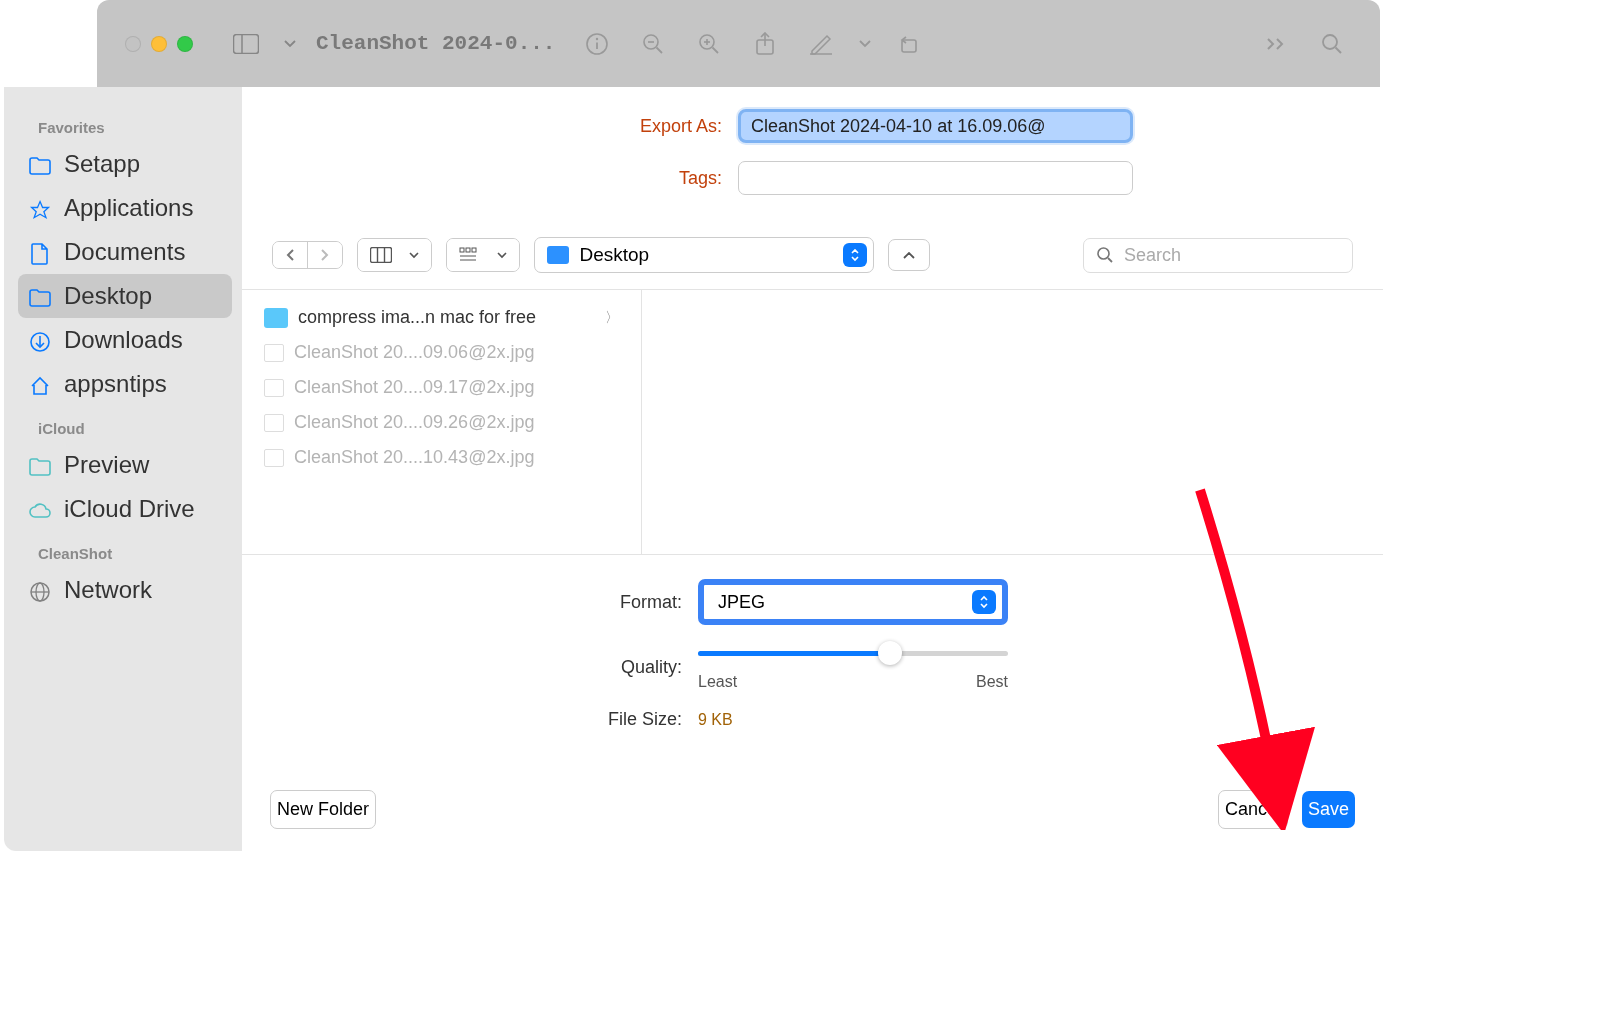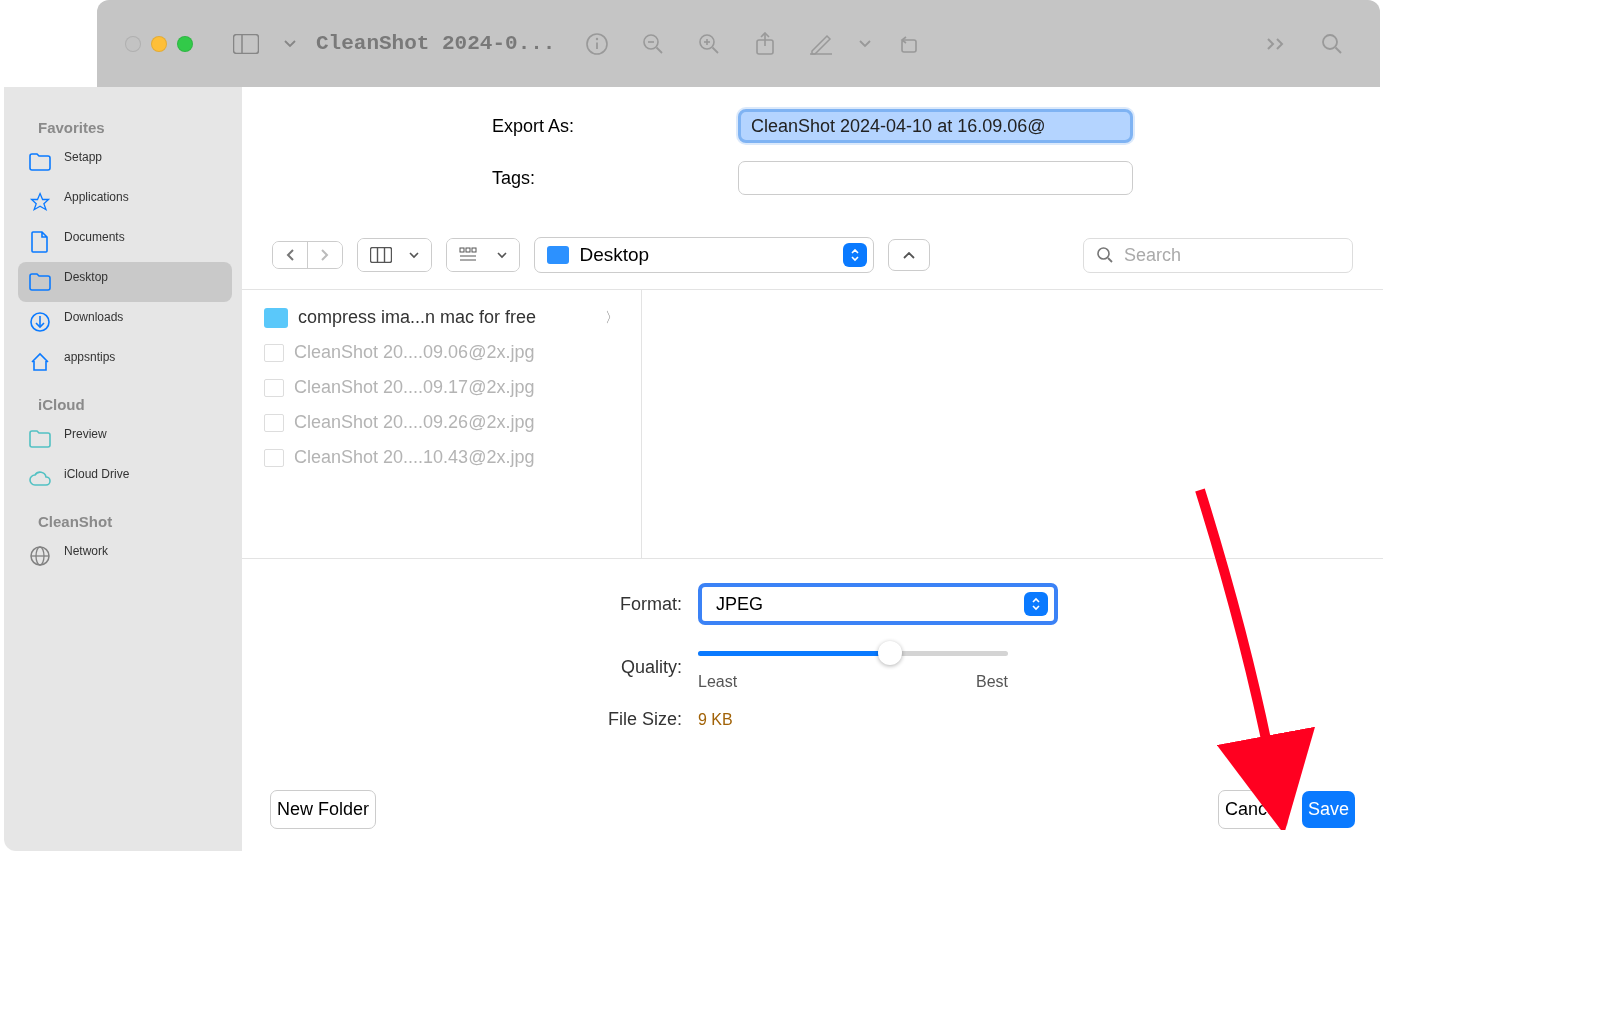--- a/index.html
+++ b/index.html
@@ -11,31 +11,31 @@
 .dot.close { background: #c0c0c0; }
 .dot.min { background: #febc2e; }
 .dot.max { background: #28c840; }
 .toolbar-btn { width: 44px; height: 32px; display: flex; align-items: center; justify-content: center; color: #808080; margin: 0 6px; }
 .win-title { color: #727272; font-size: 21px; font-weight: 600; margin: 0 14px 0 10px; white-space: nowrap; font-family: Liberation Mono, monospace; }
 
 .dialog { position: absolute; top: 87px; left: 4px; width: 1379px; height: 764px; background: #fff; border-radius: 0 0 12px 12px; display: flex; overflow: hidden; }
 
 .sidebar { width: 238px; background: #e6e6e6; padding: 18px 10px 18px 14px; overflow-y: auto; }
 .sb-section { font-size: 15px; color: #8a8a8a; font-weight: 600; margin: 14px 0 6px 20px; }
-.sb-item { display: flex; align-items: flex-start; gap: 12px; padding: 8px 10px; border-radius: 8px; font-size: 12px; color: #333; cursor: default; }
+.sb-item { display: flex; align-items: flex-end; gap: 12px; padding: 8px 10px; border-radius: 8px; font-size: 24px; color: #333; cursor: default; }
 .sb-item.selected { background: #c9c9c9; }
 .sb-icon { width: 24px; height: 24px; display: flex; align-items: center; justify-content: center; color: #0a7aff; }
 .sb-icon.gray { color: #828282; }
 .sb-icon.teal { color: #52c1c3; }
 
 .main { flex: 1; display: flex; flex-direction: column; }
 
 .top-fields { padding: 22px 40px 10px; }
 .field-row { display: flex; align-items: center; justify-content: center; gap: 16px; margin-bottom: 18px; }
-.field-label { font-size: 18px; color: #000000; width: 230px; text-align: left; }
+.field-label { font-size: 18px; color: #c2410c; width: 230px; text-align: right; }
 .text-input { width: 395px; height: 34px; border: 3px solid #7fb3f3; border-radius: 8px; background: #b4d4ff; padding: 12px 10px; font-size: 18px; color: #222; outline: none; box-shadow: 0 0 0 2px #dbe9fb; }
 .tags-input { width: 395px; height: 34px; border: 1px solid #ccc; border-radius: 7px; padding: 0 10px; font-size: 18px; }
 
 .nav-bar { padding: 14px 30px 16px; display: flex; align-items: center; gap: 14px; border-bottom: 1px solid #e3e3e3; }
 .nav-group { display: flex; border: 1px solid #ccc; border-radius: 7px; overflow: hidden; background: #fff; }
 .nav-btn { padding: 6px 12px; font-size: 17px; color: #666; display: flex; align-items: center; gap: 6px; background: #fff; border: none; }
 .nav-group.sep .nav-btn + .nav-btn { border-left: 1px solid #ccc; }
 
 .loc-select { flex: 1; max-width: 340px; display: flex; align-items: center; border: 1px solid #ccc; border-radius: 7px; padding: 5px 6px 5px 12px; font-size: 19px; gap: 10px; position: relative; }
 .loc-blue { width: 22px; height: 18px; background: #2c91ff; border-radius: 3px; }
@@ -48,21 +48,21 @@
 .file-row { display: flex; align-items: center; gap: 10px; padding: 7px 6px; font-size: 18px; color: #333; }
 .file-row.dim { color: #b4b4b4; }
 .folder-icon { width: 24px; height: 20px; background: #5ac8fa; border-radius: 3px; }
 .file-icon { width: 20px; height: 18px; border: 1px solid #ccc; border-radius: 2px; background: #fff; }
 .file-icon.dim { border-color: #ddd; }
 .chev { margin-left: auto; color: #888; font-size: 14px; }
 
 .format-area { padding: 24px 60px; }
 .frow { display: flex; align-items: center; gap: 16px; margin-bottom: 18px; }
 .flabel { width: 380px; text-align: right; font-size: 18px; color: #333; }
-.format-select { width: 360px; display: flex; align-items: center; border: 4px solid #3b82f6; border-radius: 7px; padding: 5px 6px 5px 14px; font-size: 18px; gap: 10px; }
+.format-select { width: 310px; display: flex; align-items: center; border: 6px solid #3b82f6; border-radius: 7px; padding: 5px 6px 5px 14px; font-size: 18px; gap: 10px; }
 .slider-wrap { display: flex; flex-direction: column; gap: 6px; }
 .slider { width: 310px; position: relative; height: 20px; display: flex; align-items: center; }
 .slider-track { width: 100%; height: 5px; background: #d4d4d4; border-radius: 3px; }
 .slider-fill { position: absolute; height: 5px; background: #0a7aff; border-radius: 3px; width: 60%; }
 .slider-thumb { position: absolute; left: 58%; width: 24px; height: 24px; background: #fff; border-radius: 50%; box-shadow: 0 1px 4px rgba(0,0,0,0.3); }
 .slider-labels { display: flex; justify-content: space-between; width: 310px; font-size: 16px; color: #555; margin-top: 4px; }
 
 .bottom-bar { padding: 18px 28px 22px; display: flex; align-items: center; gap: 14px; }
 .btn { border: 1px solid #ccc; border-radius: 7px; padding: 8px 6px; font-size: 18px; background: #fff; cursor: pointer; }
 .btn.primary { background: #0a7aff; color: #fff; border: none; }

